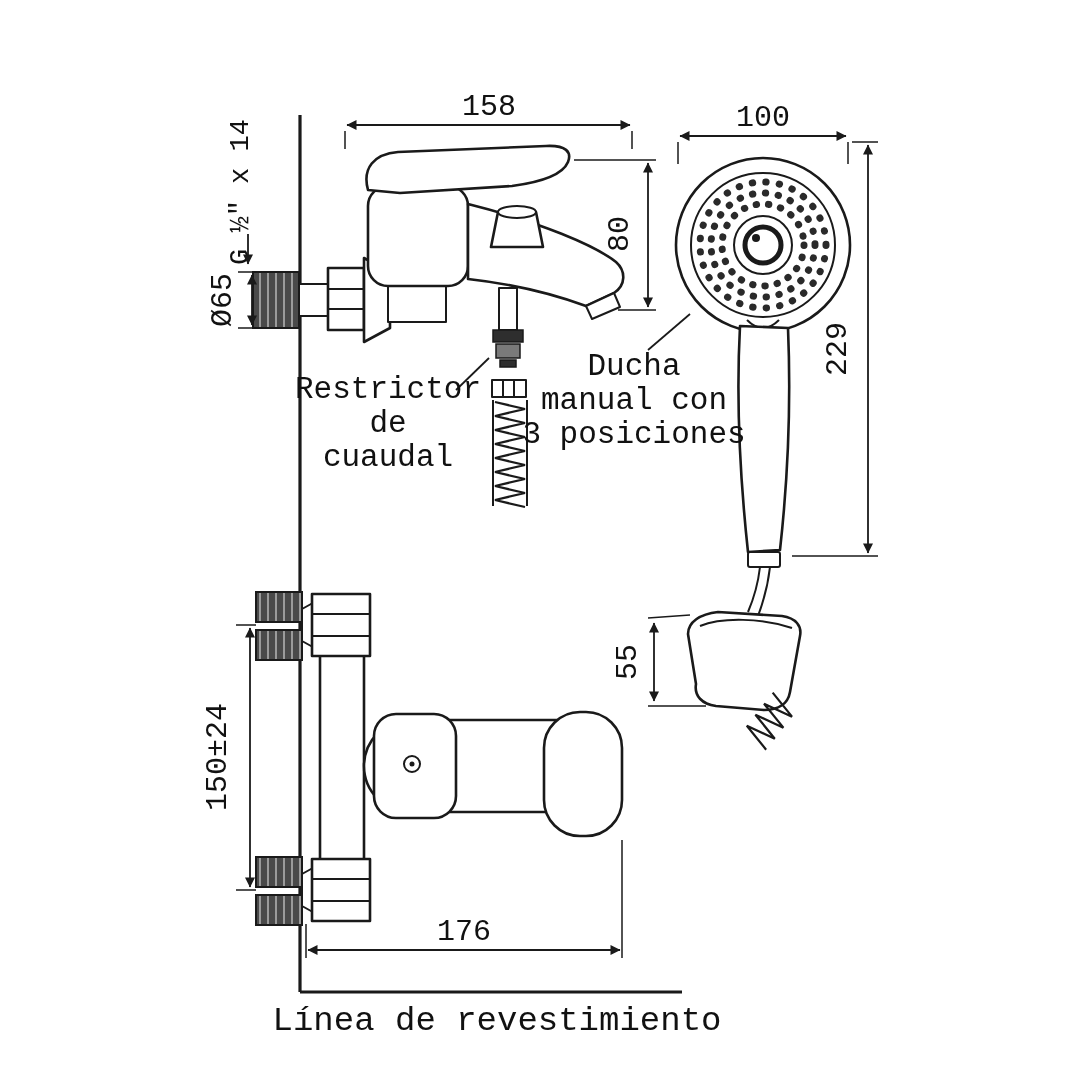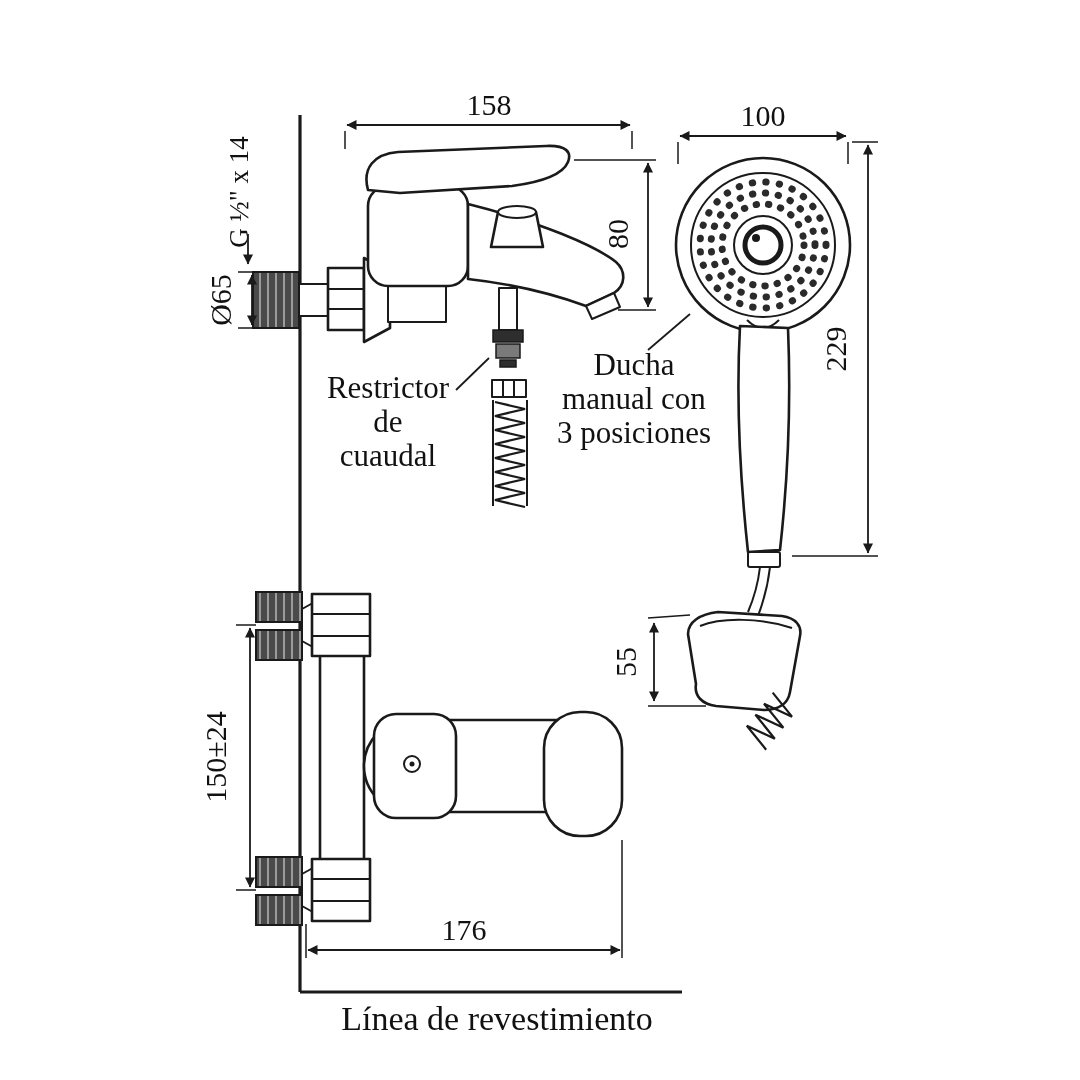--- a/index.html
+++ b/index.html
@@ -1,20 +1,20 @@
 <!DOCTYPE html>
 <html><head>
 <meta charset="utf-8">
 <style>
   html,body{margin:0;padding:0;background:#fff;}
   .canvas{
     position:relative;
     width:1080px;height:1080px;
     background:#ffffff;
-    font-family:Liberation Serif, serif;
+    font-family:Liberation Mono, monospace;
     overflow:hidden;
   }
   svg{display:block;}
   .outline{fill:#ffffff;stroke:#1a1a1a;stroke-width:2.6;stroke-linejoin:round;}
   .outline-thin{fill:#ffffff;stroke:#1a1a1a;stroke-width:2;stroke-linejoin:round;}
   .dark{fill:#2e2e2e;stroke:#1a1a1a;stroke-width:1.5;}
   .mid{fill:#7a7a7a;stroke:#1a1a1a;stroke-width:1.5;}
   .dimline{stroke:#1a1a1a;stroke-width:1.8;fill:none;}
   .extline{stroke:#1a1a1a;stroke-width:1.5;fill:none;}
   .leader{stroke:#1a1a1a;stroke-width:1.8;fill:none;}

